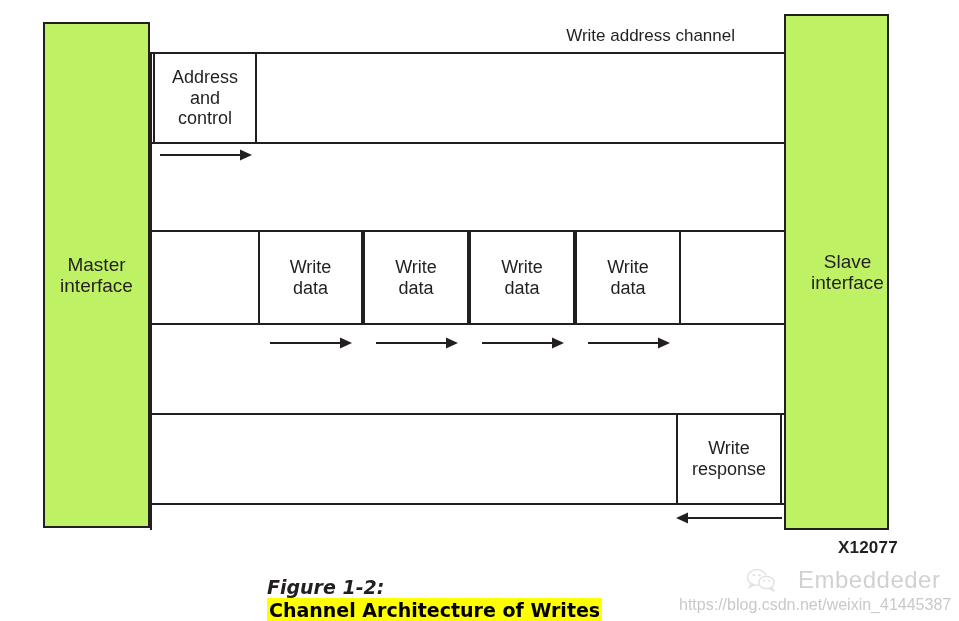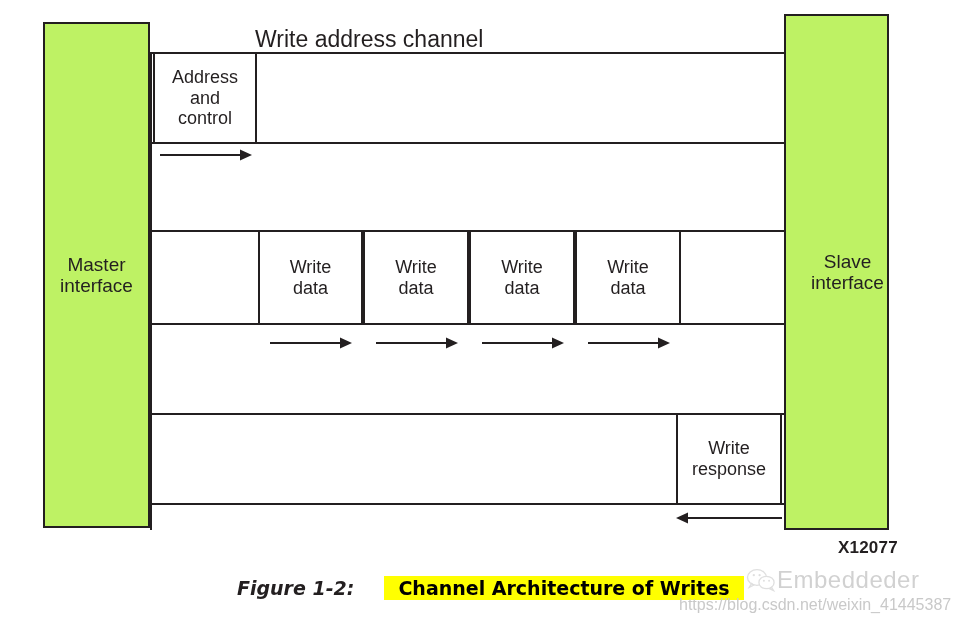--- a/index.html
+++ b/index.html
@@ -60,68 +60,69 @@
     text-align: center;
     font-size: 18px;
     line-height: 1.15;
     color: #231f20;
     z-index: 4;
   }
   .cell span { display: block; }
 
   
   .chan-label {
-    font-size: 23px;
-    color: #231f20;
-    text-align: left;
+    font-size: 17px;
+    color: #231f20;
+    text-align: right;
     white-space: nowrap;
     z-index: 5;
   }
 
   
   .arrow { z-index: 5; }
   .arrow svg { display: block; }
 
   
   .fig-caption {
     display: flex;
     align-items: baseline;
     white-space: nowrap;
     z-index: 7;
+    flex-direction: column;
   }
   .fig-num {
     font-family: "DejaVu Sans", sans-serif;
     font-style: italic;
     font-weight: bold;
     font-size: 19px;
     color: #231f20;
   }
   .fig-title {
     font-family: "DejaVu Sans", sans-serif;
     font-weight: bold;
     font-size: 19px;
     color: #000000;
     background: #ffff00;
     margin-left: 30px;
-    padding: 1px 14px;
+    padding: 1px 2px;
   }
 
   .partnum {
     font-size: 17px;
     font-weight: bold;
     color: #231f20;
     letter-spacing: .2px;
     z-index: 7;
   }
 
   
   .wm-brand {
     display: flex;
     align-items: center;
-    gap: 1px;
+    gap: 22px;
     z-index: 8;
     opacity: .45;
   }
   .wm-name {
     font-size: 24px;
     color: #9a9a9a;
     letter-spacing: .5px;
   }
   .wm-url {
     font-size: 16px;

